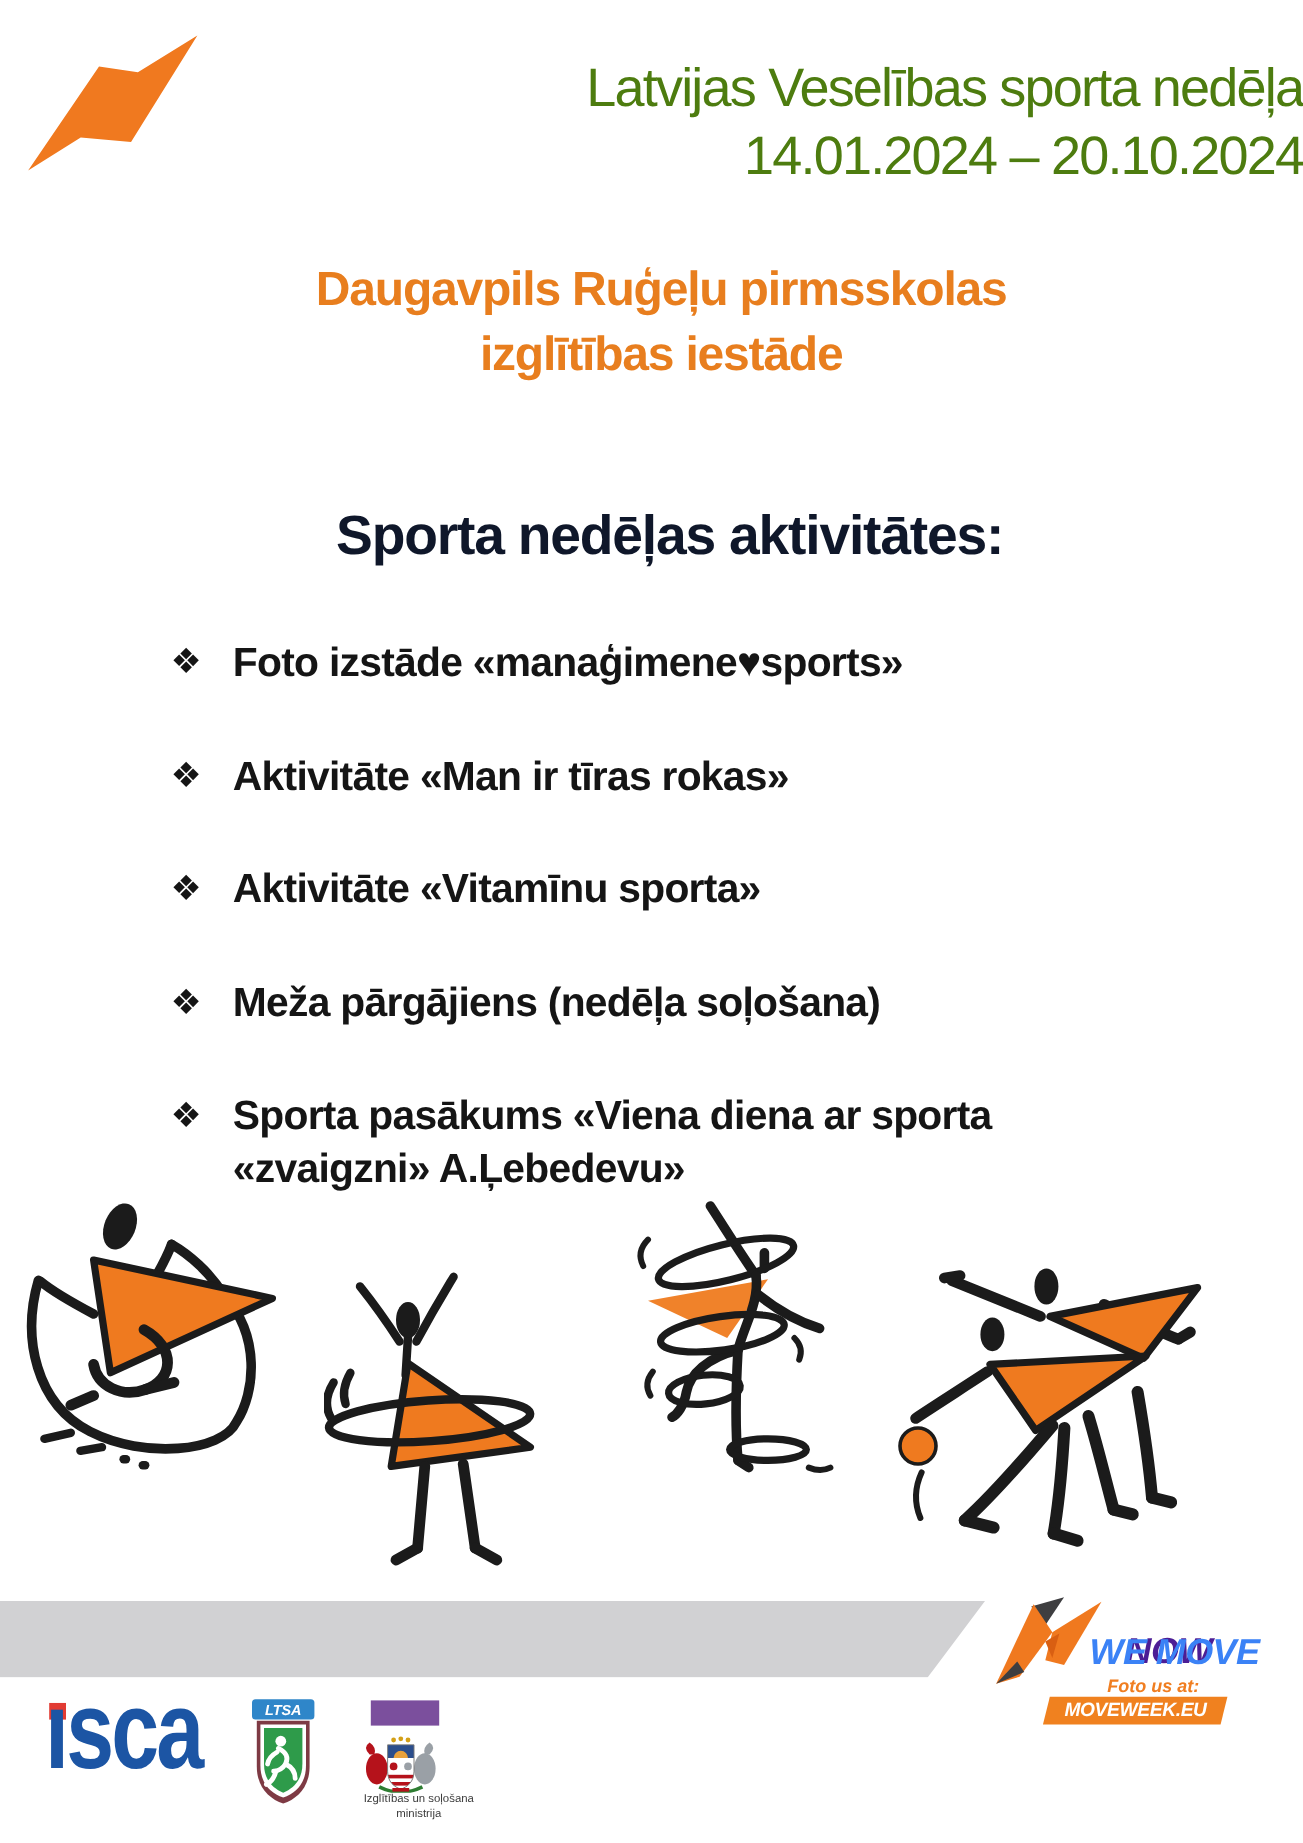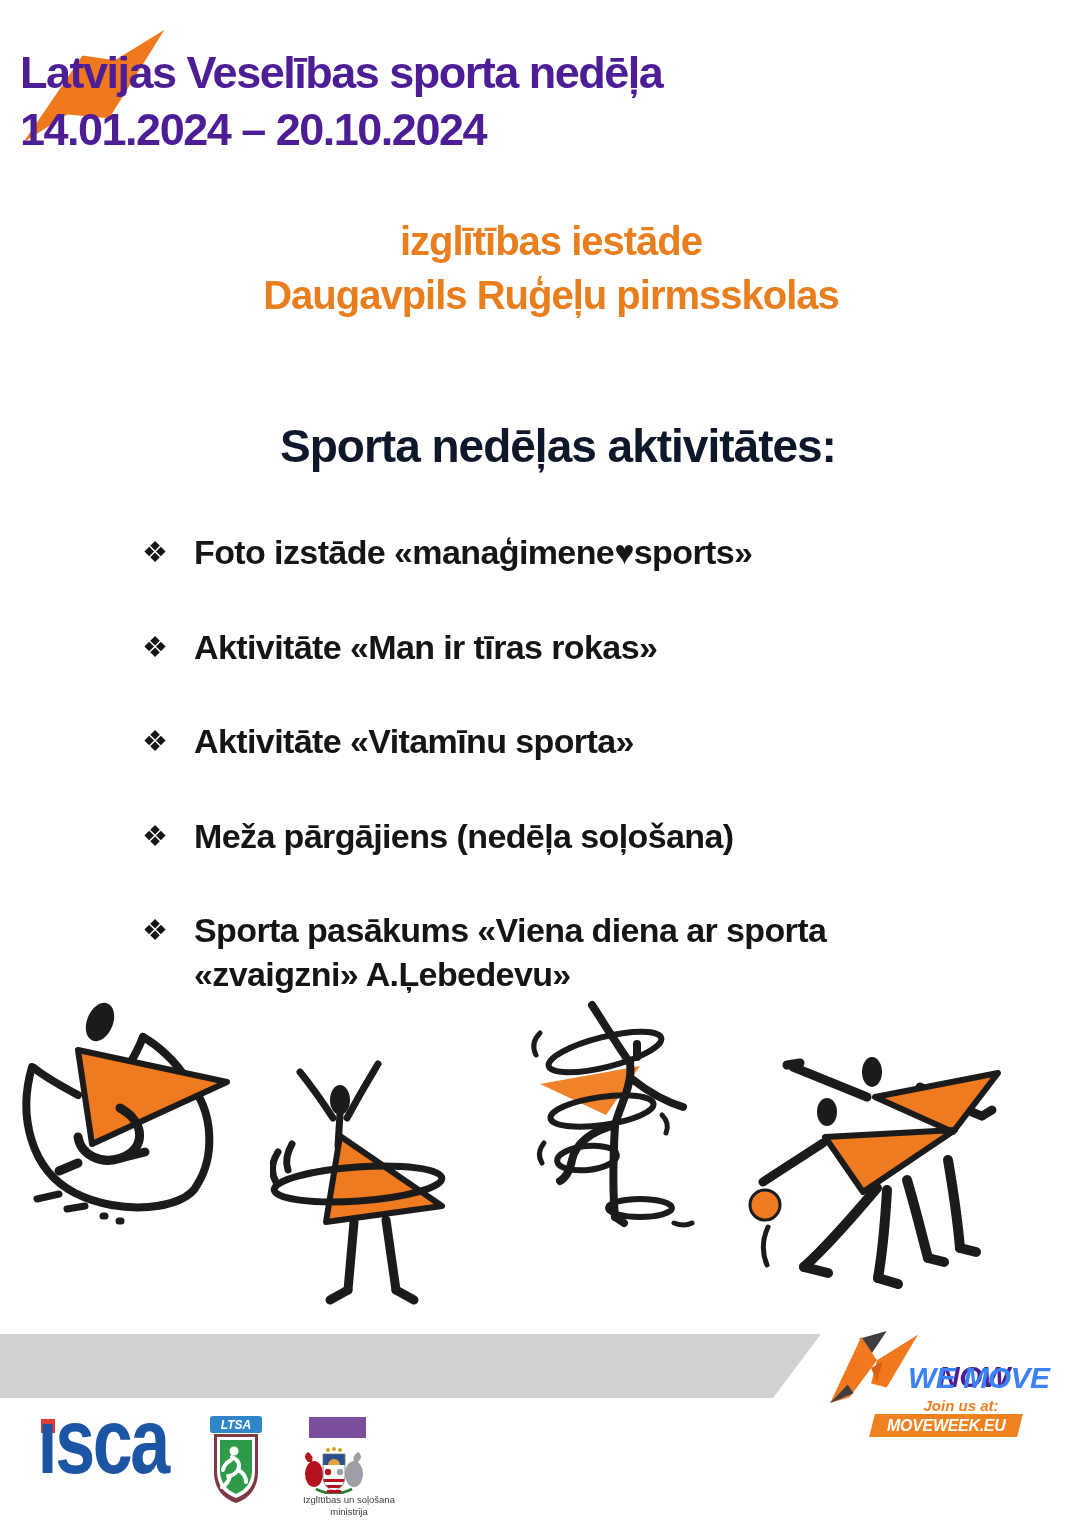--- a/index.html
+++ b/index.html
@@ -9,22 +9,22 @@
     margin:0 auto;
     background:#ffffff;
     overflow:hidden;
     font-family:"Liberation Sans","DejaVu Sans",sans-serif;
   }
   .abs{position:absolute;}
 
   
   .title{
     left:20px;right:0;top:44px;
-    text-align:left;
-    font-size:45px;font-weight:bold;color:#4c1d95;
+    text-align:right;
+    font-size:45px;font-weight:normal;color:#4d7c0f;
     letter-spacing:-1.5px;line-height:57px;
   }
   .org{
     left:16px;right:0;top:214px;
     text-align:center;
     font-size:40px;font-weight:bold;color:#E87E1E;
     letter-spacing:-1px;line-height:54px;
   }
   .section-heading{
     left:30px;right:0;top:419px;
@@ -99,22 +99,22 @@
   <svg class="abs" style="left:12px;top:20px;" width="162" height="128" viewBox="0 0 170 130">
     <polygon points="160,8 108,40 74,35 12,126 58,97 102,101" fill="#F0791F"></polygon>
   </svg>
 
   <div class="abs title">
     <div>Latvijas Veselības sporta  nedēļa</div>
     <div>14.01.2024 – 20.10.2024</div>
   </div>
 
   <div class="abs org">
+    <div>Daugavpils Ruģeļu pirmsskolas</div>
     <div>izglītības iestāde</div>
-    <div>Daugavpils Ruģeļu pirmsskolas</div>
   </div>
 
   <div class="abs section-heading">Sporta nedēļas aktivitātes:</div>
 
   <ul class="abs activities">
     <li>
       <span class="bullet">❖</span>
       <span>Foto izstāde «manaģimene♥sports»</span>
     </li>
     <li>
@@ -230,21 +230,21 @@
 
   <svg class="abs" style="left:816px;top:1329px;" width="118" height="78" viewBox="0 0 100 80">
     <polygon points="34,10 62,2 46,26" fill="#3E3E40"></polygon>
     <polygon points="4,76 36,8 52,32 24,70" fill="#F0791F"></polygon>
     <polygon points="52,32 94,6 62,60 46,56" fill="#F0791F"></polygon>
     <polygon points="46,40 58,33 52,54" fill="#D95F12"></polygon>
     <polygon points="4,76 22,57 28,66" fill="#3E3E40"></polygon>
   </svg>
   <div class="abs nwm-now">NOW</div>
   <div class="abs nwm-wemove">WE MOVE</div>
-  <div class="abs join-us">Join us at:</div>
+  <div class="abs join-us">Foto us at:</div>
   <div class="abs moveweek-banner">
     <span>MOVEWEEK.EU</span>
   </div>
 
   <svg class="abs" style="left:36px;top:1419px;" width="148" height="58" viewBox="0 0 148 58">
     <rect x="5" y="0" width="14" height="14" fill="#E23B33"></rect>
     <text x="2" y="54" font-size="92" font-weight="bold" fill="#1C55A4" transform="scale(0.78,1)" letter-spacing="-3">ısca</text>
   </svg>
 
   <svg class="abs" style="left:204px;top:1414px;" width="64" height="94" viewBox="0 0 64 94">

